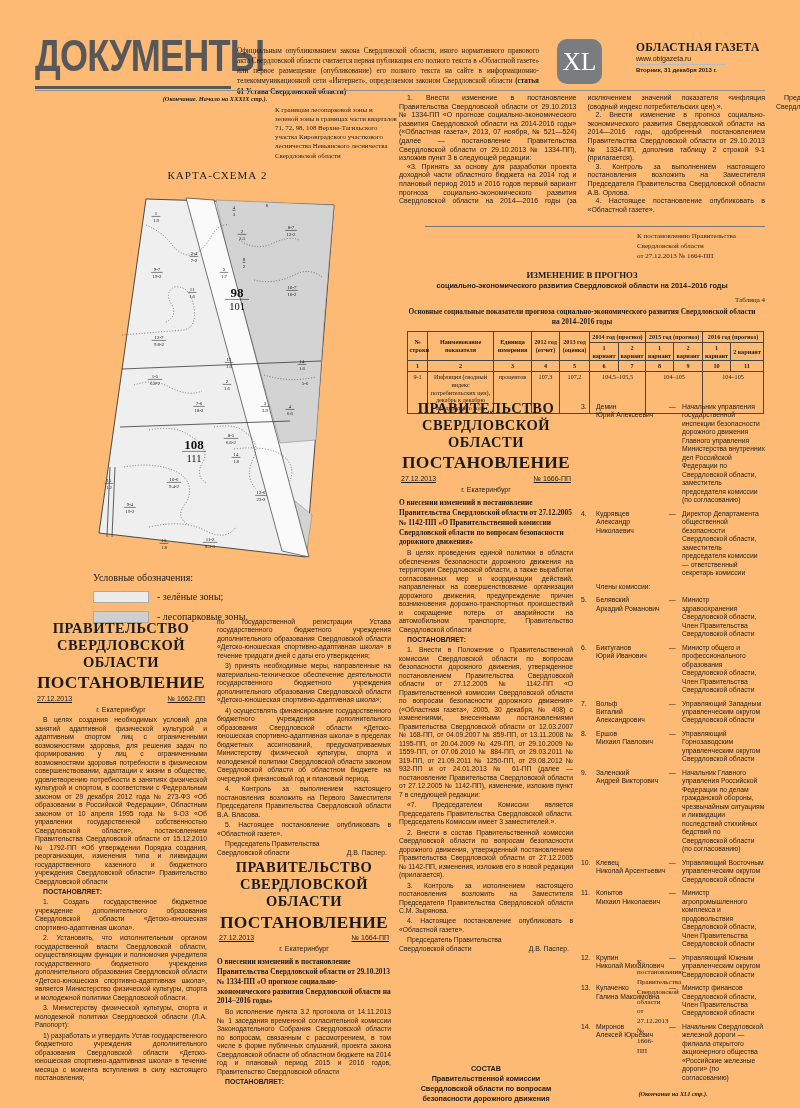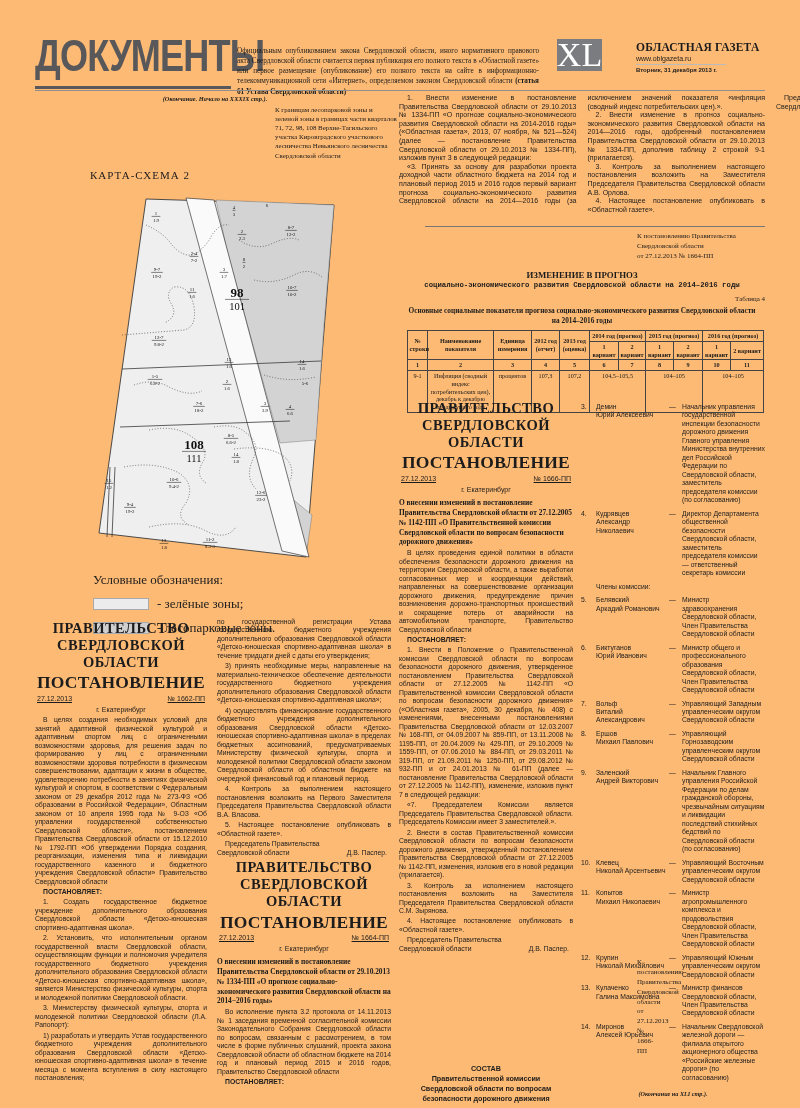--- a/index.html
+++ b/index.html
@@ -6,60 +6,60 @@
   .page{position:relative;width:800px;height:1108px;background:#fdba74;margin:0 auto;
         font-family:"Liberation Sans",sans-serif;color:#1c1c1c;overflow:hidden;}
   
   .header{position:absolute;left:35px;top:30px;width:730px;height:60px;}
   .doc-title{position:absolute;left:0;top:4px;font-size:44px;font-weight:bold;color:#58585a;
              letter-spacing:-1px;line-height:1;transform:scaleX(.82);transform-origin:0 0;white-space:nowrap;}
   .title-rule{position:absolute;left:0;top:56px;width:196px;border-top:3px solid #58585a;}
   .official{position:absolute;left:202px;top:9px;width:302px;font-family:Liberation Serif, serif;
             font-size:7.2px;line-height:1.4;text-align:justify;}
   .official .bold-part{font-weight:bold;}
-  .xl-box{position:absolute;left:522px;top:9px;width:45px;height:32px;background:#7b7c7f;color:#fff;
-          font-family:"Liberation Serif",serif;font-size:34px;display:flex;align-items:center;justify-content:center;}
+  .xl-box{position:absolute;left:522px;top:9px;width:45px;height:45px;background:#7b7c7f;color:#fff;
+          font-family:"Liberation Serif",serif;font-size:25px;display:flex;align-items:center;justify-content:center;border-radius:10px;}
   .gazette{position:absolute;left:601px;top:11px;width:138px;}
   .gz-name{font-family:"Liberation Serif",serif;font-weight:bold;font-size:11.5px;letter-spacing:.2px;}
   .gz-url{font-size:7px;margin-top:2px;}
   .gz-date{font-size:6px;font-weight:bold;margin-top:2px;border-top:1px solid #bbb;padding-top:1.5px;width:90px;}
   .header-rule{position:absolute;left:35px;top:90px;width:730px;border-top:1px solid #8f8f8f;}
   
   .map-col{position:absolute;left:35px;top:94px;width:362px;}
   .cont-note{width:250px;margin:1px 0 3px 55px;text-align:center;font-family:"Liberation Serif",serif;
              font-weight:bold;font-style:italic;font-size:6.4px;}
   .map-caption{margin-left:240px;width:122px;font-family:"Liberation Serif",serif;font-size:6.9px;line-height:1.32;}
-  .map-title{margin:9px 0 4px 55px;width:255px;text-align:left;font-family:"Liberation Serif",serif;
+  .map-title{margin:9px 0 4px 55px;width:255px;text-align:center;font-family:"Liberation Serif",serif;
              font-size:11px;letter-spacing:1px;}
   #map-svg{display:block;margin-left:58px;}
   .zone-base{fill:#efefef;stroke:#3a3a3a;stroke-width:.9;}
   .zone-dark{fill:#d3d3d3;stroke:#666;stroke-width:.4;}
   .strip{fill:#fafafa;stroke:#3a3a3a;stroke-width:.7;}
   .solid{stroke:#3a3a3a;stroke-width:.8;fill:none;}
   .dotted{stroke:#444;stroke-width:.7;stroke-dasharray:1,1.8;fill:none;}
   .ml-top,.ml-bot{font:4.8px "Liberation Serif",serif;fill:#111;}
   .ml-bigt{font:bold 13px "Liberation Serif",serif;fill:#111;}
   .ml-bigb{font:10.5px "Liberation Serif",serif;fill:#111;}
   .ml-line{stroke:#111;stroke-width:.5;}
-  .legend{margin:9px 0 0 58px;font-family:"Liberation Serif",serif;font-size:13px;}
+  .legend{margin:9px 0 0 58px;font-family:"Liberation Serif",serif;font-size:10px;}
   .lg-row{display:flex;align-items:center;margin-top:8px;}
   .lg-swatch{width:54px;height:10px;border:1px solid #aaa;margin-right:8px;flex:none;}
   
   .right-top{position:absolute;left:399px;top:94px;width:366px;}
   .topflow{column-count:2;column-gap:11px;column-fill:auto;height:127px;
            font-size:7px;line-height:1.23;text-align:justify;}
   p.bp{margin:0;}
   .ind{text-indent:8px;}
   .bold{font-weight:bold;}
   .sigrow{display:flex;justify-content:space-between;padding-right:4px;}
   .sig1{text-indent:8px;}
   .toprule{border:none;border-top:1px solid #777;margin:5px 0 0 26px;}
   .attrib{margin:5px 0 0 238px;font-family:"Liberation Serif",serif;font-size:7px;line-height:1.4;text-align:left;}
   .chg1{margin-top:9px;text-align:center;font-family:"Liberation Serif",serif;font-weight:bold;font-size:8.8px;}
-  .chg2{text-align:center;font-family:Liberation Mono, monospace;font-weight:bold;font-size:7.3px;margin-top:1px;}
+  .chg2{text-align:center;font-family:Liberation Sans, sans-serif;font-weight:bold;font-size:7.3px;margin-top:1px;}
   .tbl-label{text-align:right;font-family:"Liberation Serif",serif;font-size:7px;margin-top:6px;}
   .tbl-caption{text-align:center;font-family:"Liberation Serif",serif;font-weight:bold;font-size:7.3px;
                margin-top:3px;line-height:1.35;white-space:pre-line;}
   table.forecast{border-collapse:collapse;margin:4px 0 0 8px;width:356px;table-layout:fixed;
                  font-family:"Liberation Serif",serif;font-size:6.2px;}
   table.forecast td{border:1px solid #444;padding:1px 1.5px;text-align:center;vertical-align:top;line-height:1.25;}
   tr.th td{font-weight:bold;vertical-align:middle;}
   td.cleft{text-align:left;}
   
   .ncol{position:absolute;font-size:6.8px;line-height:1.25;text-align:justify;}

